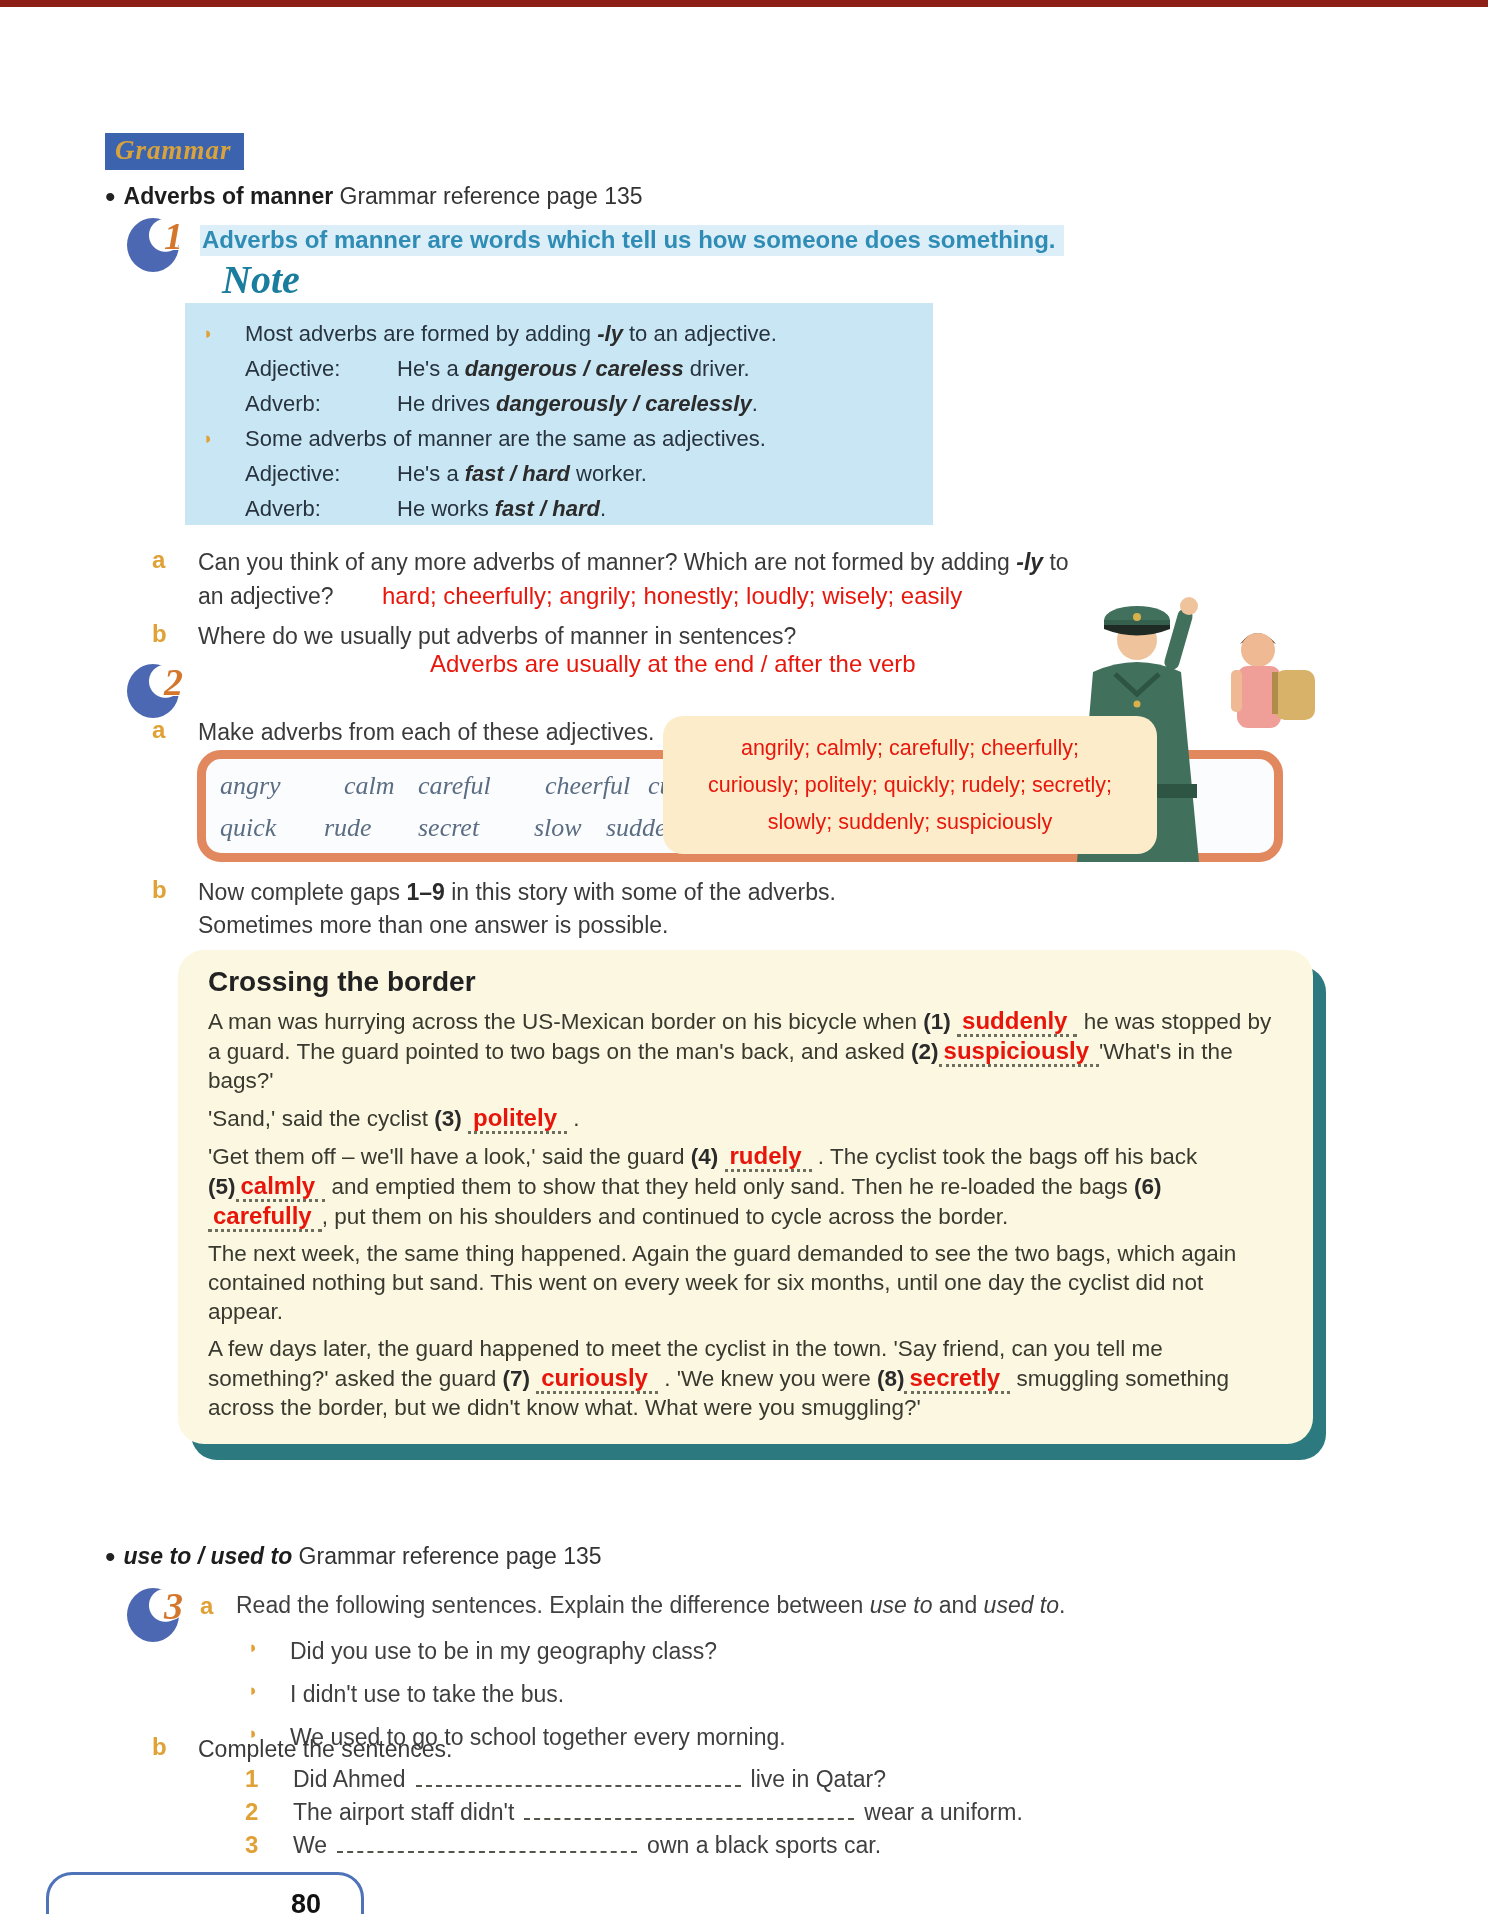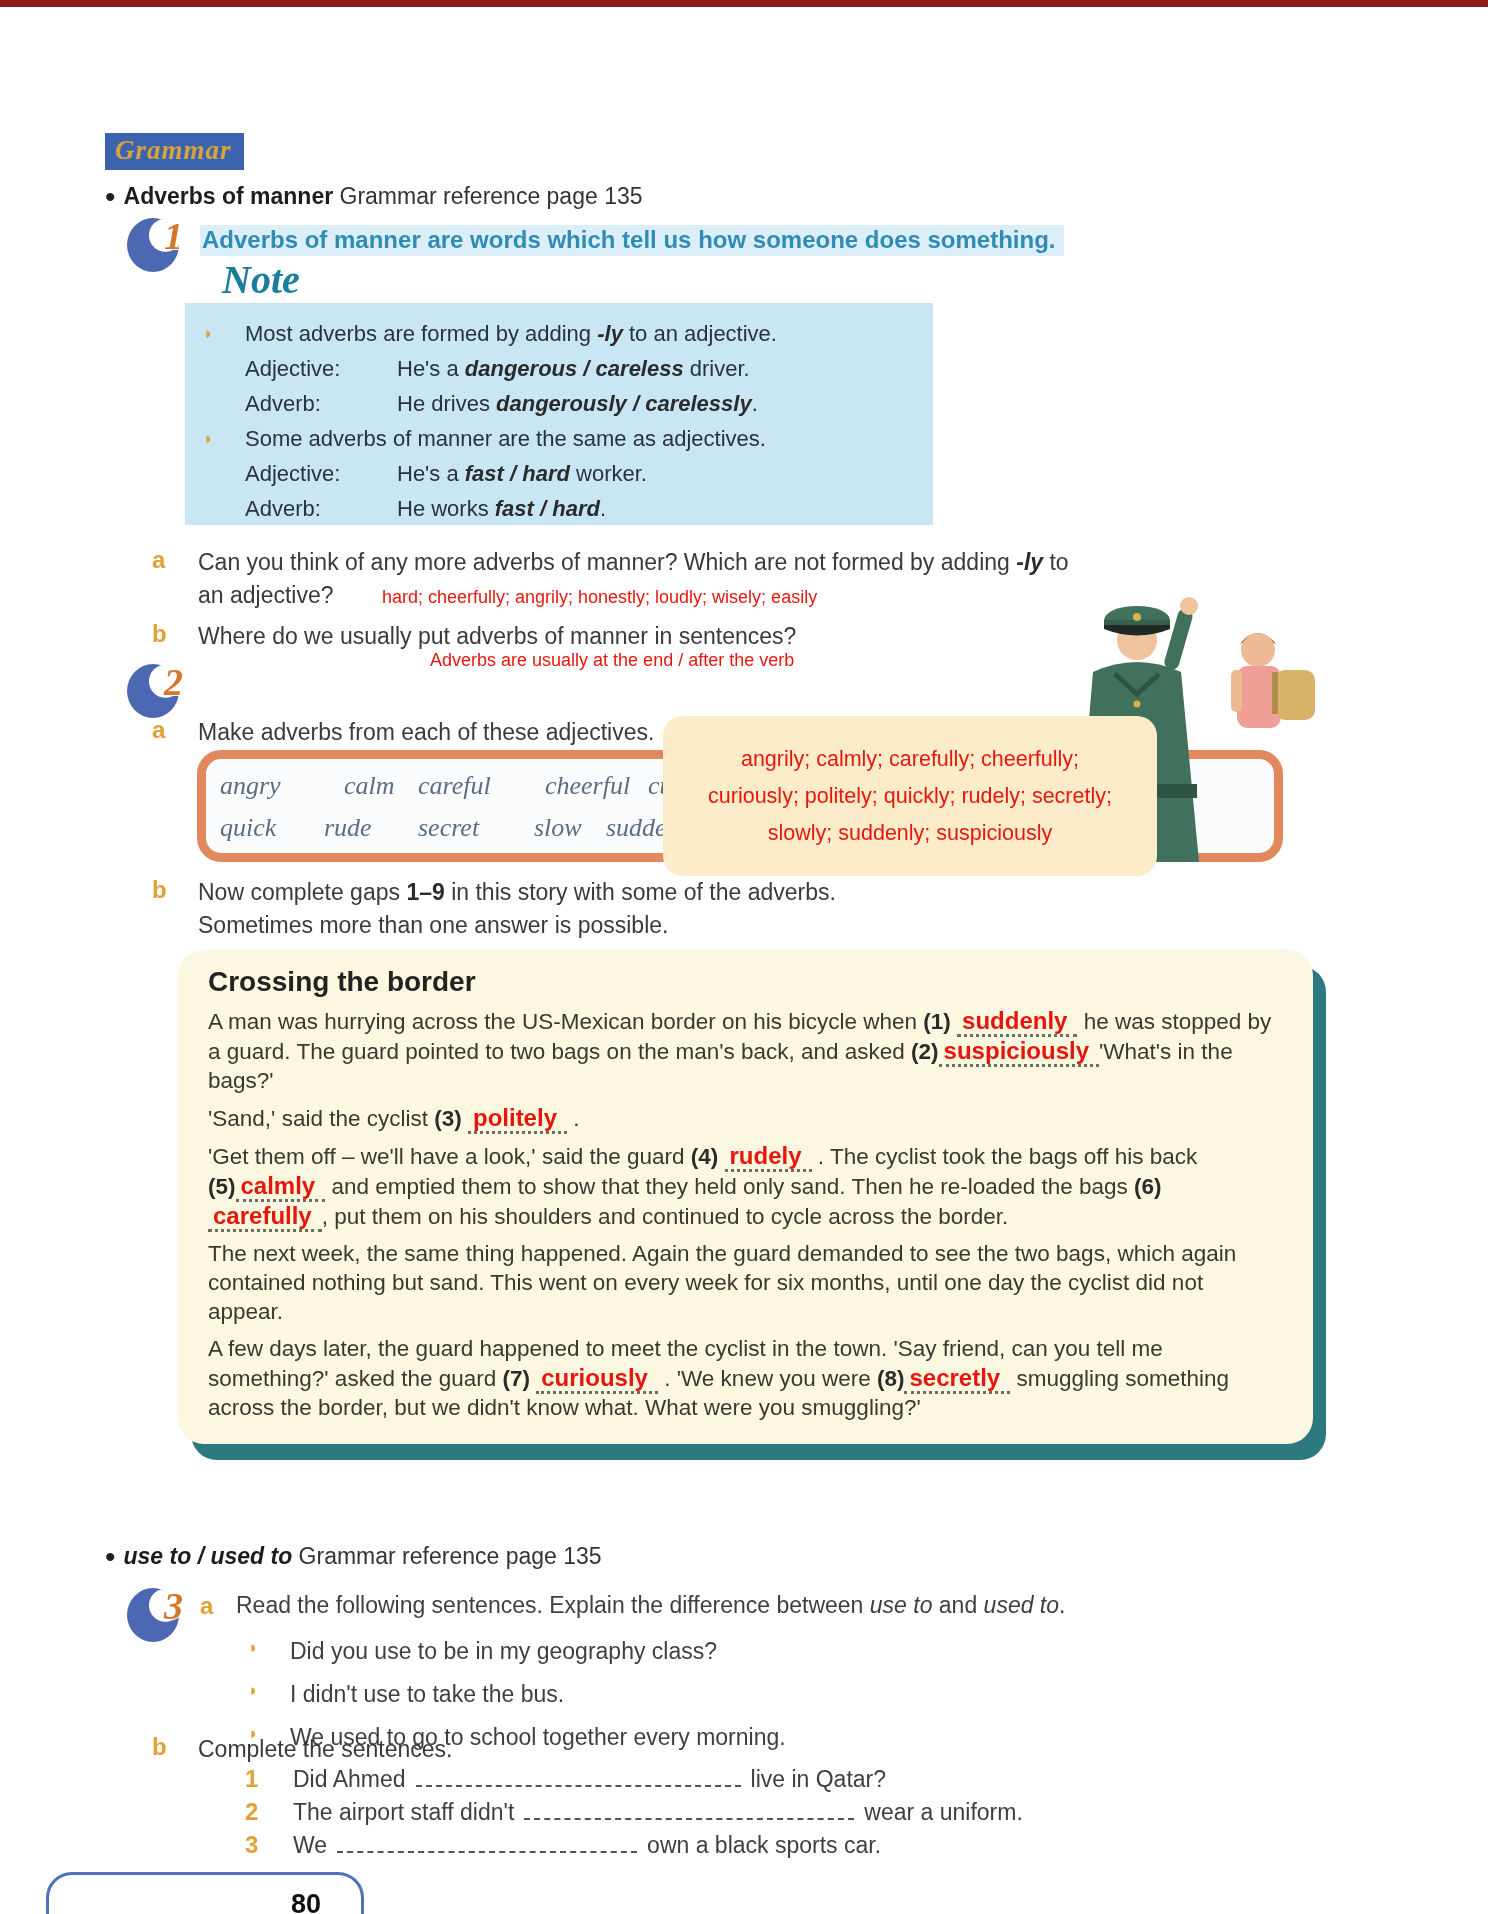--- a/index.html
+++ b/index.html
@@ -33,37 +33,37 @@
         font-size:22px;padding:13px 18px 0 18px;box-sizing:border-box;}
   .nrow{display:flex;line-height:35px;}
   .tri{width:42px;color:#e0a136;font-size:17px;line-height:35px;flex:0 0 42px;}
   .npair{display:flex;line-height:35px;padding-left:42px;}
   .nlabel{flex:0 0 152px;}
 
   .ltr{color:#e0a136;font-weight:700;font-size:24px;}
   .qrow{display:flex;}
   .qrow .lcol{flex:0 0 46px;}
   .qtxt{font-size:23px;line-height:33px;color:#3a3a3a;}
-  .red-ans{font-size:18px;color:#e8170c;}
+  .red-ans{font-size:24px;color:#e8170c;}
 
   .s-n{}
   .s-b{font-weight:700;color:#2b2b2b;}
   .s-bi{font-weight:700;font-style:italic;color:#2b2b2b;}
   .s-i{font-style:italic;}
   .s-gap{color:#e8150a;font-weight:700;font-size:24px;padding:0 10px 0 5px;
          border-bottom:3px dotted #6e6e5e;white-space:nowrap;text-align:right;}
 
   
   .adj-box{left:197px;top:750px;width:1086px;height:112px;border:9px solid #e1885e;
         border-radius:24px;background:#fbfcfe;box-sizing:border-box;}
   .adj-w{position:absolute;font-family:"Liberation Serif",serif;font-style:italic;
         font-size:26px;color:#5b6d82;}
 
   
-  .overlay{left:663px;top:716px;width:494px;height:160px;background:#fcecca;border-radius:20px;
+  .overlay{left:663px;top:716px;width:494px;height:138px;background:#fcecca;border-radius:20px;
         display:flex;flex-direction:column;justify-content:center;align-items:center;z-index:3;}
   .overlay div{font-size:21.5px;line-height:37px;color:#e8170c;}
 
   .illus{left:1075px;top:592px;width:260px;height:270px;z-index:1;}
 
   
   .story{left:178px;top:950px;width:1135px;background:#fbf7e0;border-radius:26px;
         box-shadow:13px 16px 0 #2c7a80;padding:16px 36px 14px 30px;box-sizing:border-box;z-index:2;}
   .story h2{margin:0 0 4px 0;font-size:28px;color:#222;font-weight:800;}
   .story p{margin:8px 0;font-size:22.5px;line-height:29px;color:#39392f;}

